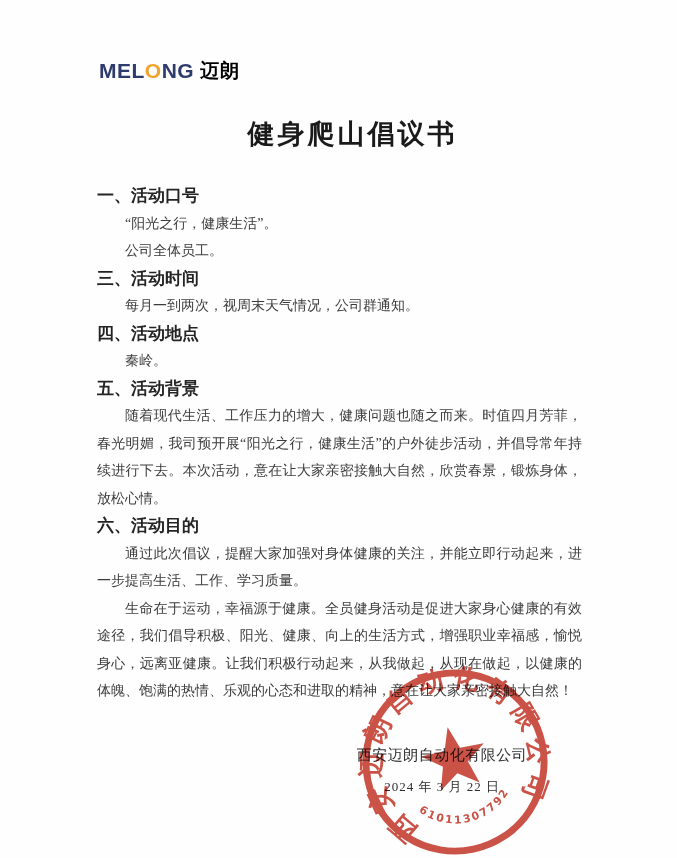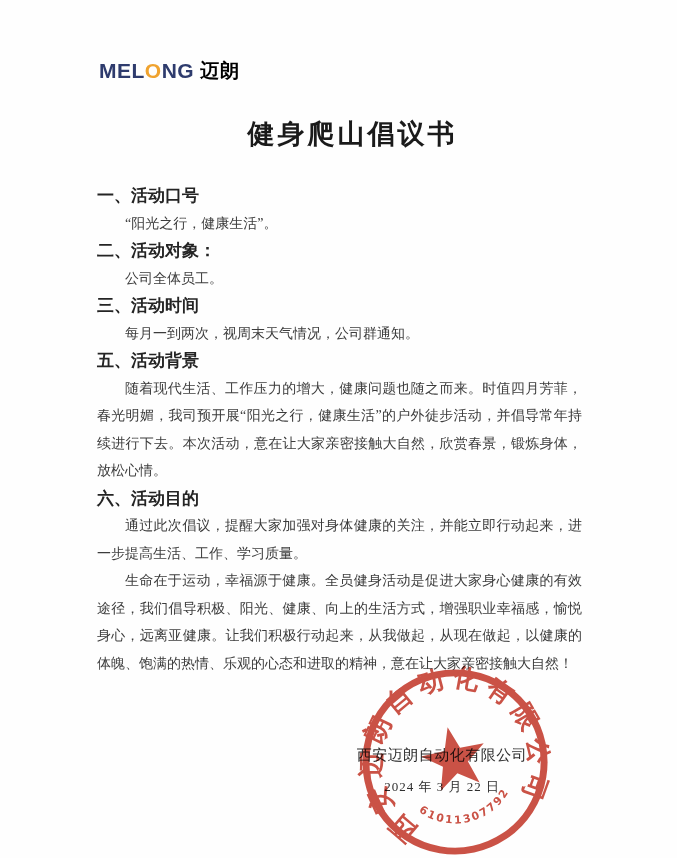--- a/index.html
+++ b/index.html
@@ -118,29 +118,32 @@
   <h1 class="title">健身爬山倡议书</h1>
 
   <div class="content">
 
     <div class="section">
       <h2 class="section-heading">一、活动口号</h2>
       <p class="section-paragraph">“阳光之行，健康生活”。</p>
     </div>
 
     <div class="section">
-      <h2 class="section-heading">二、活动对象：</h2>
       <p class="section-paragraph">公司全体员工。</p>
     </div>
 
     <div class="section">
       <h2 class="section-heading">三、活动时间</h2>
       <p class="section-paragraph">每月一到两次，视周末天气情况，公司群通知。</p>
     </div>
 
+    <div class="section">
+      <h2 class="section-heading">四、活动地点</h2>
+      <p class="section-paragraph">秦岭。</p>
+    </div>
 
     <div class="section">
       <h2 class="section-heading">五、活动背景</h2>
       <p class="section-paragraph">随着现代生活、工作压力的增大，健康问题也随之而来。时值四月芳菲，春光明媚，我司预开展“阳光之行，健康生活”的户外徒步活动，并倡导常年持续进行下去。本次活动，意在让大家亲密接触大自然，欣赏春景，锻炼身体，放松心情。</p>
     </div>
 
     <div class="section">
       <h2 class="section-heading">六、活动目的</h2>
       <p class="section-paragraph">通过此次倡议，提醒大家加强对身体健康的关注，并能立即行动起来，进一步提高生活、工作、学习质量。</p>
       <p class="section-paragraph">生命在于运动，幸福源于健康。全员健身活动是促进大家身心健康的有效途径，我们倡导积极、阳光、健康、向上的生活方式，增强职业幸福感，愉悦身心，远离亚健康。让我们积极行动起来，从我做起，从现在做起，以健康的体魄、饱满的热情、乐观的心态和进取的精神，意在让大家亲密接触大自然！</p>

